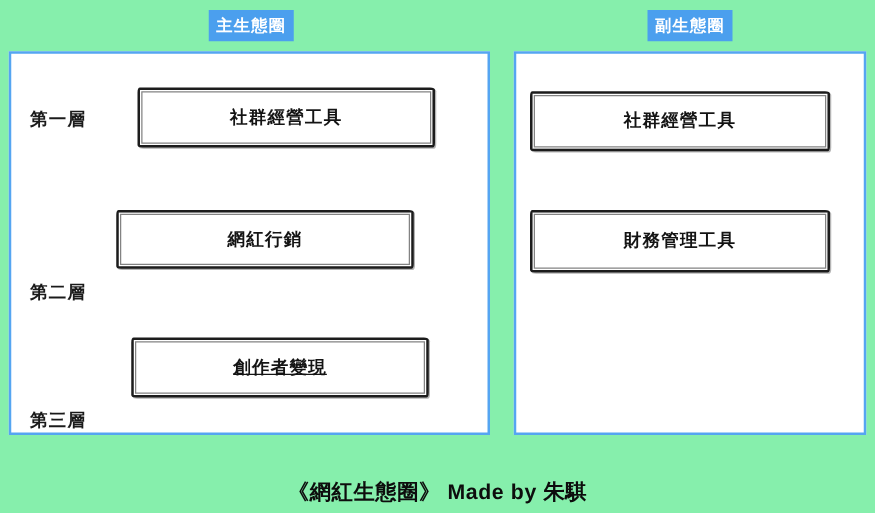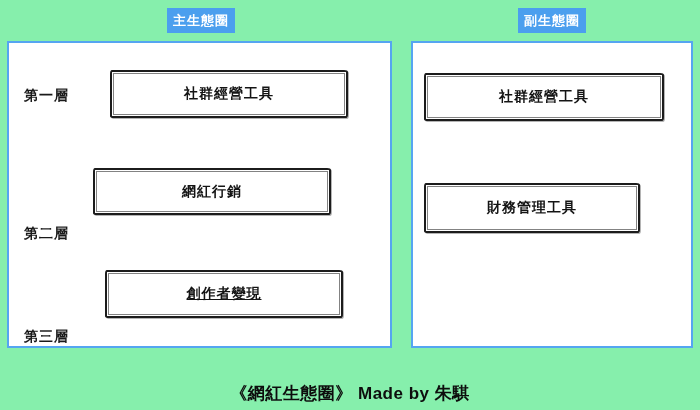--- a/index.html
+++ b/index.html
@@ -71,21 +71,21 @@
     justify-content: center;
     font-size: 14px;
     font-weight: bold;
     color: #141414;
     letter-spacing: 1px;
   }
   .panel-main .box-1 { left: 101px; top: 27px; }
   .panel-main .box-2 { left: 84px; top: 125px; height: 47px; }
   .panel-main .box-3 { left: 96px;  top: 227px; height: 48px; text-decoration: underline; }
   .panel-secondary .box-1 { left: 11px; top: 30px; width: 240px; }
-  .panel-secondary .box-2 { left: 11px; top: 140px; width: 216px; height: 50px; }
+  .panel-secondary .box-2 { left: 11px; top: 125px; width: 240px; height: 50px; }
   
   .caption {
     position: absolute;
     left: 0;
     top: 382px;
     width: 700px;
     text-align: center;
     font-size: 17px;
     font-weight: bold;
     color: #0d0d0d;

